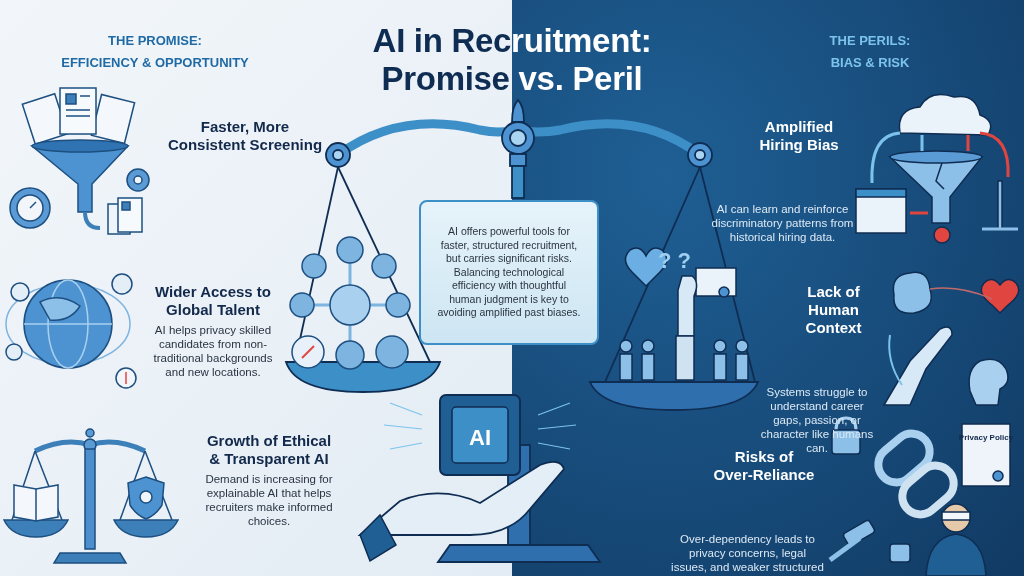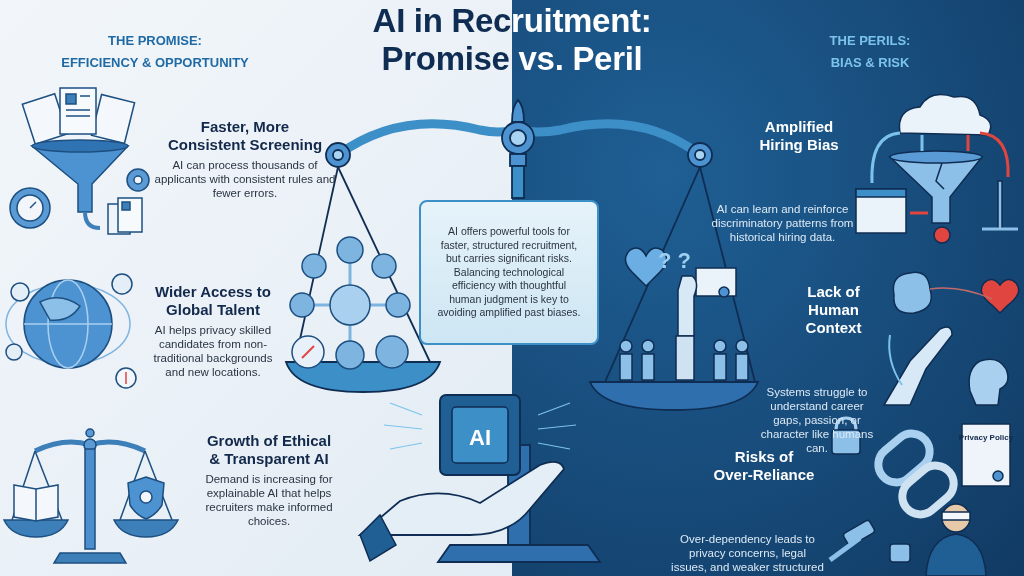--- a/index.html
+++ b/index.html
@@ -2,21 +2,21 @@
 <html><head>
 <meta charset="utf-8">
 <style>
   * { box-sizing: border-box; margin: 0; padding: 0; }
   html, body { width: 1024px; height: 576px; overflow: hidden; }
   body { font-family: "Liberation Sans", sans-serif; position: relative; background: #e9f0f6; }
   .bg-left { position: absolute; left: 0; top: 0; width: 512px; height: 576px;
     background: linear-gradient(135deg, #f2f6fa 0%, #e3ecf4 100%); }
   .bg-right { position: absolute; left: 512px; top: 0; width: 512px; height: 576px;
     background: radial-gradient(ellipse at 30% 30%, #1f5f94 0%, #174b7a 55%, #113a63 100%); }
-  .title { position: absolute; left: 312px; top: 2px; width: 400px; text-align: center;
+  .title { position: absolute; left: 312px; top: 22px; width: 400px; text-align: center;
     font-weight: 700; font-size: 33px; line-height: 38px; letter-spacing: -0.3px; }
   .title .w1 { color: #0f2d52; }
   .title .w2 { color: #ffffff; }
   .title-row { display: flex; justify-content: center; }
   .title-row span { display: inline-block; }
   .side-head { position: absolute; text-align: center; font-weight: 700; font-size: 13px; line-height: 22px; }
   .side-head.left { left: 20px; top: 30px; width: 270px; color: #1f6aa5; }
   .side-head.right { left: 770px; top: 30px; width: 200px; color: #7cc3ec; }
   .block { position: absolute; text-align: center; }
   .block h3 { font-size: 15px; line-height: 18px; font-weight: 700; margin-bottom: 4px; }
@@ -235,21 +235,20 @@
     <path d="M106 156 Q108 118 136 114 Q164 118 166 156 Z" fill="#1f5f94"></path>
     <circle cx="136" cy="98" r="14" fill="#e6c9a8"></circle>
     <rect x="122" y="92" width="28" height="8" fill="#f4f8fc"></rect>
     <rect x="70" y="124" width="20" height="18" rx="3" fill="#8cc0e8"></rect>
   </g>
   <text x="166" y="20" text-anchor="middle" font-family="Liberation Sans, sans-serif" font-size="8" font-weight="700" fill="#13294b">Privacy Policy</text>
 </svg>
 
 <div class="block l" style="left:150px;top:118px;width:190px;">
   <h3><span>Faster, More</span><br><span>Consistent Screening</span></h3>
-  <p>AI can process thousands of applicants with consistent rules and fewer errors.</p>
 </div>
 <div class="block l" style="left:148px;top:283px;width:130px;">
   <h3><span>Wider Access to</span><br><span>Global Talent</span></h3>
   <p>AI helps privacy skilled candidates from non-traditional backgrounds and new locations.</p>
 </div>
 <div class="block l" style="left:194px;top:432px;width:150px;">
   <h3><span>Growth of Ethical</span><br><span>&amp; Transparent AI</span></h3>
   <p>Demand is increasing for explainable AI that helps recruiters make informed choices.</p>
 </div>
 

